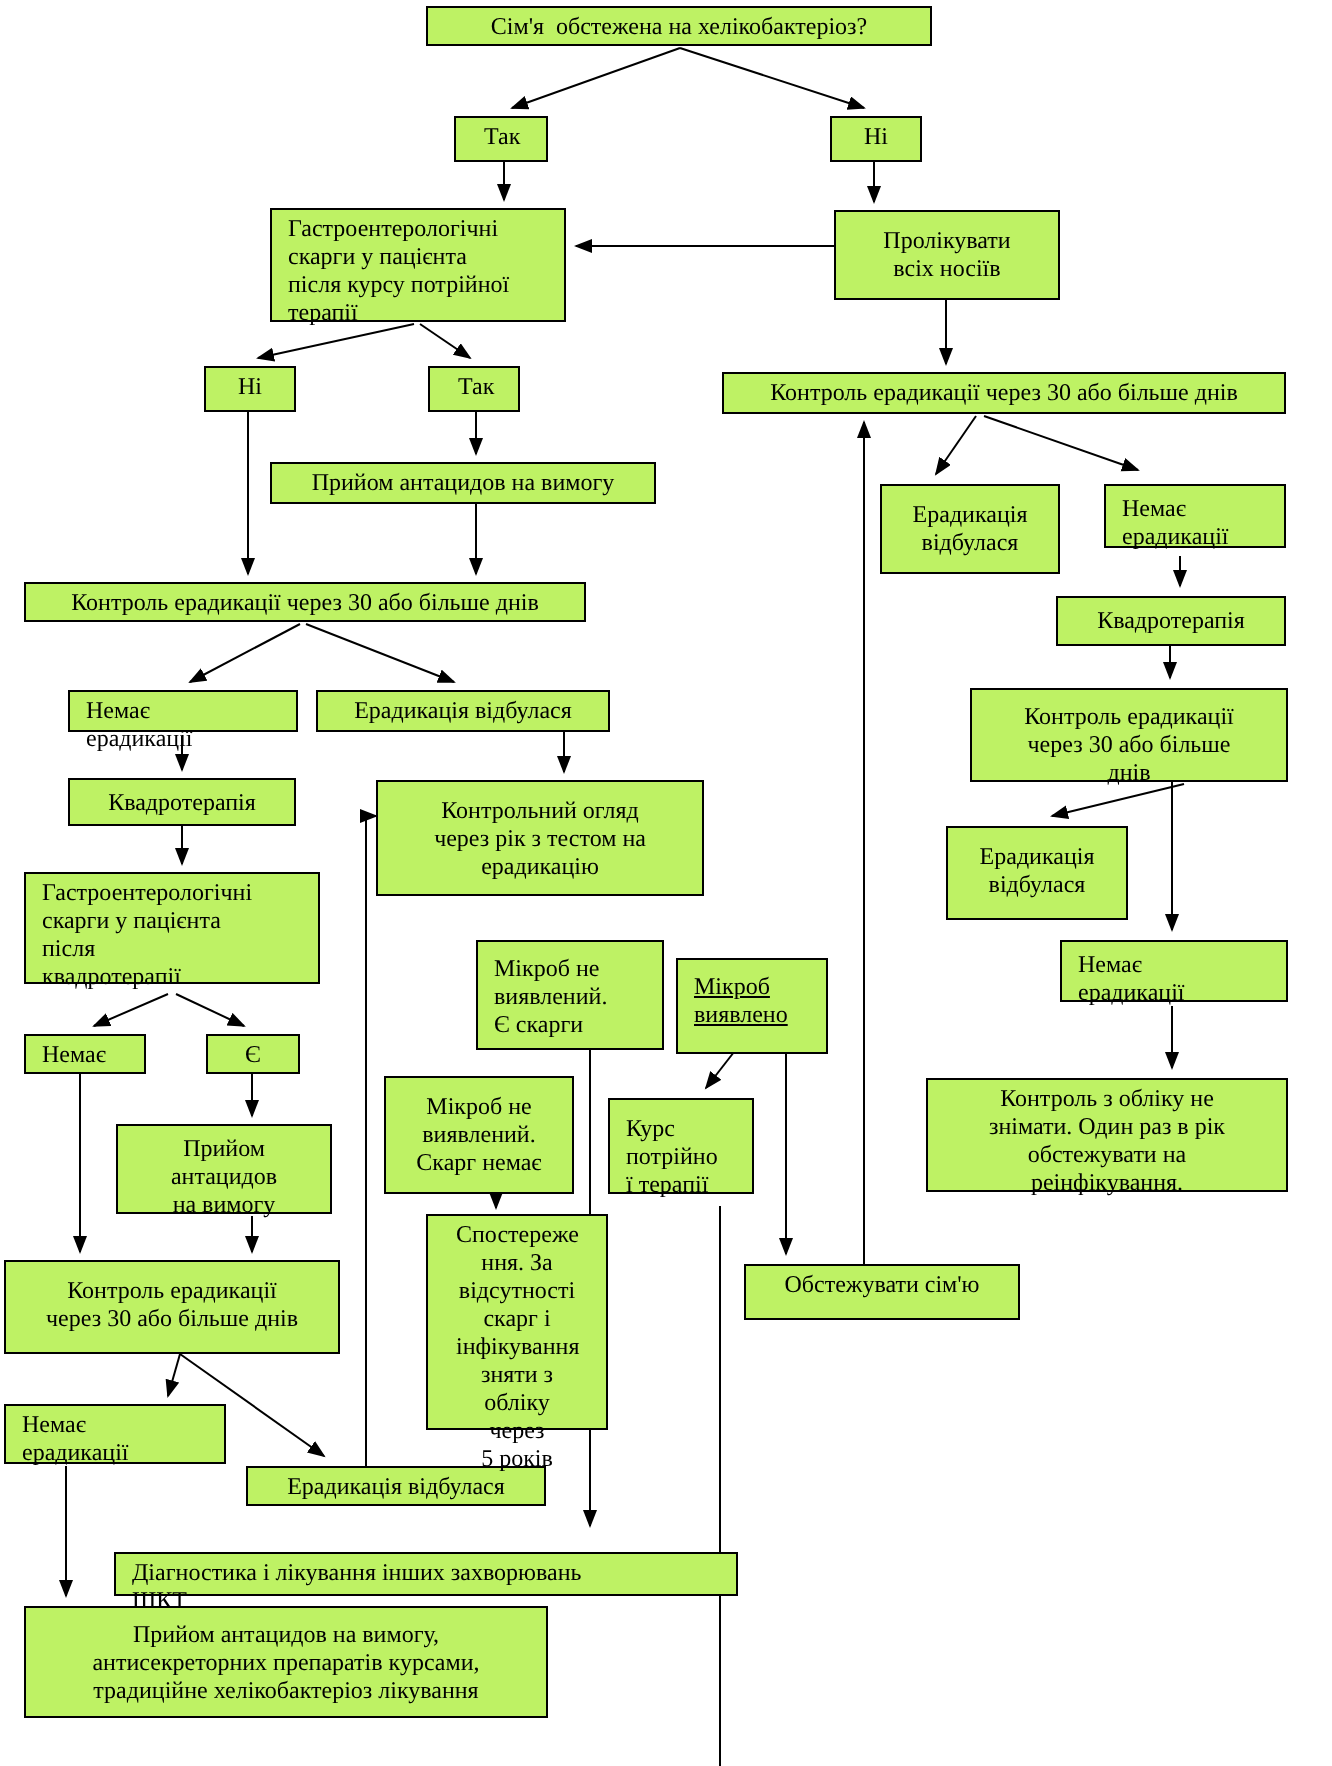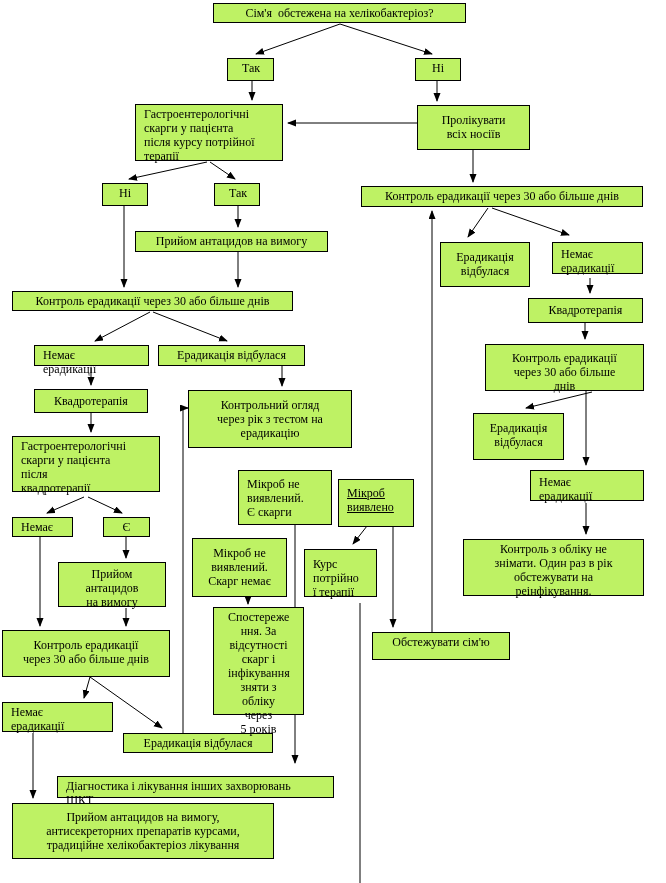--- a/index.html
+++ b/index.html
@@ -104,21 +104,21 @@
   <div class="node l" style="left:12px;top:517px;width:61px;height:20px;">Немає</div>
   <div class="node" style="left:103px;top:517px;width:47px;height:20px;">Є</div>
   <div class="node pt4" style="left:58px;top:562px;width:108px;height:45px;">Прийом
 антацидов
 на вимогу</div>
   <div class="node pt7" style="left:2px;top:630px;width:168px;height:47px;">Контроль ерадикації
 через 30 або більше днів</div>
   <div class="node l" style="left:2px;top:702px;width:111px;height:30px;">Немає
 ерадикації</div>
   <div class="node" style="left:123px;top:733px;width:150px;height:20px;">Ерадикація відбулася</div>
-  <div class="node l" style="left:57px;top:776px;width:277px;height:22px;">Діагностика і лікування інших захворювань
+  <div class="node l" style="left:57px;top:776px;width:312px;height:22px;">Діагностика і лікування інших захворювань
 ШКТ</div>
   <div class="node pt6" style="left:12px;top:803px;width:262px;height:56px;">Прийом антацидов на вимогу,
 антисекреторних препаратів курсами,
 традиційне хелікобактеріоз лікування</div>
   <div class="node pt7" style="left:176px;top:390px;width:164px;height:58px;margin-left:12px;">Контрольний огляд
 через рік з тестом на
 ерадикацію</div>
   <div class="node l pt6" style="left:238px;top:470px;width:94px;height:55px;">Мікроб не
 виявлений.
 Є скарги</div>

